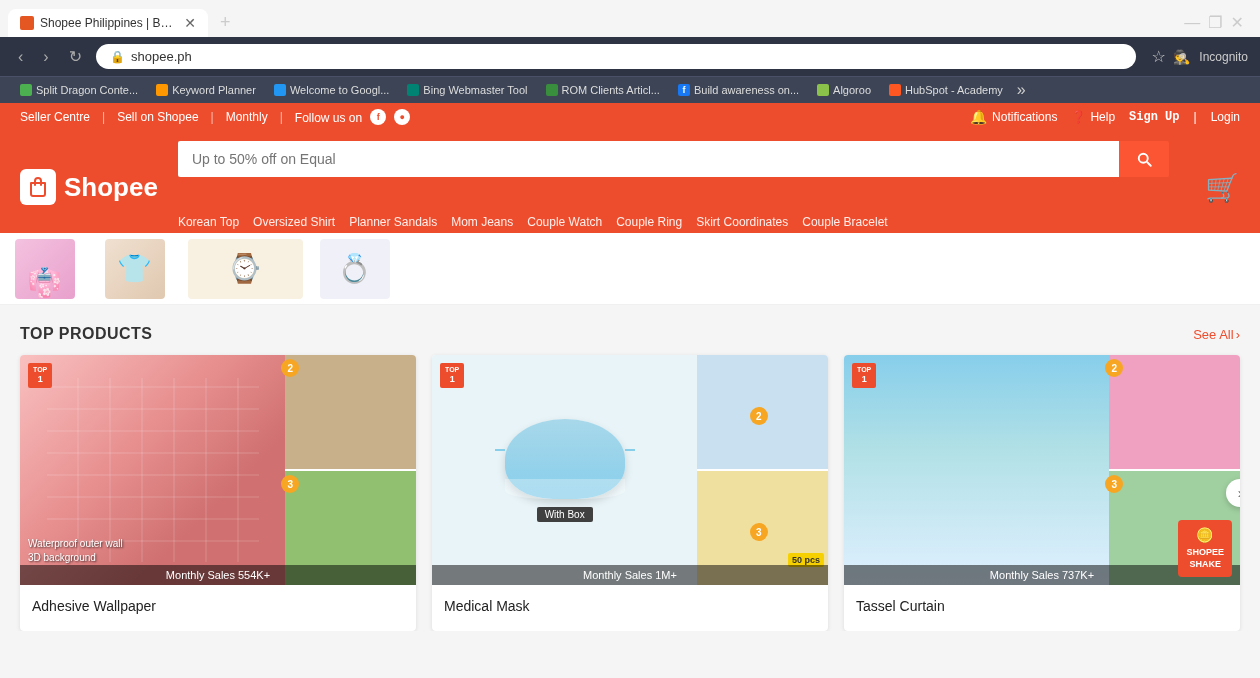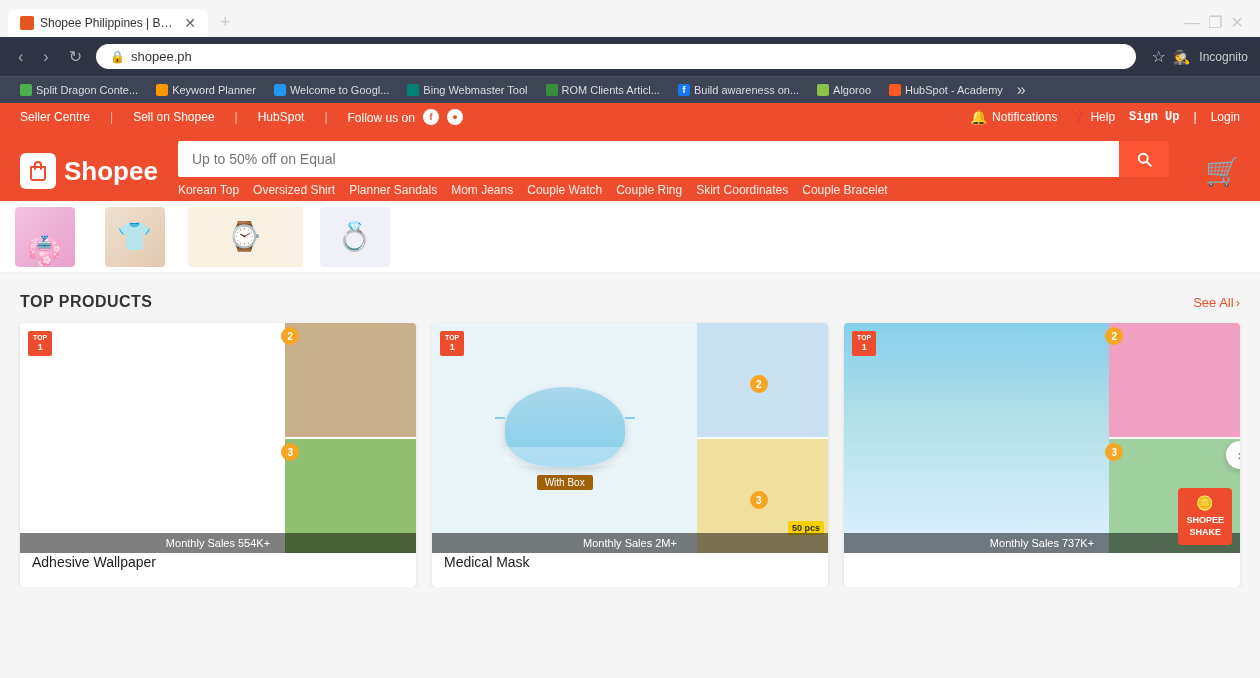--- a/index.html
+++ b/index.html
@@ -28,21 +28,21 @@
     .bk-orange { background: #FF9800; }
     .bk-blue { background: #2196F3; }
     .bk-green2 { background: #388E3C; }
     .bk-fb { background: #1877F2; color: white; font-size: 9px; display:flex;align-items:center;justify-content:center;font-weight:bold; }
     .bk-perion { background: #8BC34A; }
     .bk-hubspot { background: #FF5722; }
     .bk-more { color: #ccc; font-size: 16px; margin-left: 4px; }
 
     
     .shopee-top-bar { background: #ee4d2d; padding: 6px 20px; display: flex; align-items: center; justify-content: space-between; font-size: 12px; color: #fff; }
-    .top-bar-left { display: flex; align-items: center; gap: 20px; }
+    .top-bar-left { display: flex; align-items: center; gap: 12px; }
     .top-bar-left a { color: #fff; text-decoration: none; font-size: 12px; }
     .top-bar-divider { color: rgba(255,255,255,0.6); }
     .follow-us { display: flex; align-items: flex-end; gap: 6px; }
     .social-icon { width: 16px; height: 16px; border-radius: 50%; background: #fff; display: inline-flex; align-items: center; justify-content: center; font-size: 9px; color: #ee4d2d; font-weight: bold; margin-left: 2px; cursor: pointer; }
     .top-bar-right { display: flex; align-items: center; gap: 14px; }
     .top-bar-right a { color: #fff; text-decoration: none; font-size: 12px; display: flex; align-items: center; gap: 4px; }
     .top-bar-right .sign-up { font-weight: bold; font-family: Liberation Mono, monospace; }
     .bell-icon { font-size: 14px; }
 
     
@@ -51,41 +51,41 @@
     .shopee-logo-bag { width: 36px; height: 36px; background: #fff; border-radius: 6px; display: flex; align-items: center; justify-content: center; }
     .shopee-logo-bag svg { width: 24px; height: 24px; }
     .search-bar { flex: 1; display: flex; }
     .search-input { flex: 1; padding: 10px 14px; font-size: 14px; border: none; border-radius: 2px 0 0 2px; outline: none; color: #555; }
     .search-btn { background: #fb5533; border: none; padding: 0 16px; cursor: pointer; border-radius: 0 2px 2px 0; display: flex; align-items: center; justify-content: center; }
     .search-btn svg { width: 18px; height: 18px; fill: #fff; }
     .cart-icon { color: #fff; font-size: 28px; cursor: pointer; margin-left: 16px; position: relative; }
 
     
     .search-suggestions { display: flex; gap: 14px; padding: 6px 0 4px 0; flex: 1; }
-    .search-suggestions a { color: rgba(255,255,255,0.9); font-size: 12px; text-decoration: none; white-space: nowrap; }
+    .search-suggestions a { color: rgba(255,255,255,0.9); font-size: 12px; text-decoration: none; white-space: nowrap; margin-top: 32px; }
 
     
     .main-content { padding: 0 20px; }
 
     
     .section-header { display: flex; align-items: center; justify-content: space-between; padding: 20px 0 12px; }
     .section-title { font-size: 16px; font-weight: 600; color: #333; letter-spacing: 0.5px; }
     .see-all { color: #ee4d2d; font-size: 13px; cursor: pointer; display: flex; align-items: center; gap: 2px; text-decoration: none; }
 
     .products-grid { display: flex; gap: 16px; }
     .product-card { background: #fff; border-radius: 4px; overflow: hidden; flex: 1; box-shadow: 0 1px 4px rgba(0,0,0,0.1); cursor: pointer; }
 
     
     .badge-top1 { position: absolute; top: 8px; left: 8px; background: #ee4d2d; color: #fff; font-size: 9px; font-weight: bold; padding: 2px 5px; border-radius: 2px; z-index: 10; line-height: 1.3; text-align: center; }
     .badge-top1 .top { font-size: 7px; display: block; }
     .badge-num { position: absolute; top: 8px; right: 8px; background: #f6a623; color: #fff; font-size: 11px; font-weight: bold; width: 20px; height: 20px; border-radius: 50%; display: flex; align-items: center; justify-content: center; z-index: 10; }
 
     .monthly-sales-bar { position: absolute; bottom: 0; left: 0; right: 0; background: rgba(0,0,0,0.5); color: #fff; font-size: 11px; padding: 4px 8px; text-align: center; }
 
-    .product-info { padding: 0 12px 16px; }
+    .product-info { padding: 12px 12px 16px; }
     .product-name { font-size: 14px; font-weight: 500; color: #222; }
 
     
     .shopee-shake { position: absolute; bottom: 8px; right: 8px; background: #ee4d2d; color: #fff; font-size: 9px; font-weight: bold; padding: 6px 8px; border-radius: 4px; z-index: 10; text-align: center; line-height: 1.4; }
     .shopee-shake .shake-coin { font-size: 14px; display: block; }
 
     
     .arrow-nav { position: absolute; right: -14px; top: 50%; transform: translateY(-50%); background: #fff; border-radius: 50%; width: 28px; height: 28px; display: flex; align-items: center; justify-content: center; box-shadow: 0 2px 6px rgba(0,0,0,0.2); font-size: 14px; color: #666; cursor: pointer; z-index: 20; }
 
     .wallpaper-text { position: absolute; bottom: 20px; left: 8px; color: #fff; font-size: 10px; text-shadow: 1px 1px 2px rgba(0,0,0,0.7); line-height: 1.4; }
@@ -164,21 +164,21 @@
 </div>
 
 <div>
 
   <div class="shopee-top-bar">
     <div class="top-bar-left">
       <a>Seller Centre</a>
       <span class="top-bar-divider">|</span>
       <a>Sell on Shopee</a>
       <span class="top-bar-divider">|</span>
-      <a>HubSpot</a>
+      <a>Monthly</a>
       <span class="top-bar-divider">|</span>
       <div class="follow-us">
         <span>Follow us on</span>
         <div class="social-icon">f</div>
         <div class="social-icon">●</div>
       </div>
     </div>
     <div class="top-bar-right">
       <a>
         <span class="bell-icon">🔔</span>
@@ -272,20 +272,30 @@
     <div class="products-grid">
 
       <div class="product-card">
         <div class="product-images-wrapper">
 
           <div class="badge-top1">
             <span class="top">TOP</span>
             1
           </div>
 
+          <div style="position:absolute;left:0;top:0;width:67%;height:100%;background:linear-gradient(135deg,#f9c0c0 0%,#e89090 40%,#d07070 70%);display:flex;flex-direction:column;align-items:flex-end;justify-content:flex-end;overflow:hidden;">
+            <div style="position:absolute;left:0;top:0;width:100%;height:100%;display:flex;align-items:center;justify-content:center;">
+
+              <div style="width:80%;height:80%;background:repeating-linear-gradient(0deg,transparent,transparent 20px,rgba(255,255,255,0.1) 20px,rgba(255,255,255,0.1) 22px),repeating-linear-gradient(90deg,transparent,transparent 30px,rgba(255,255,255,0.1) 30px,rgba(255,255,255,0.1) 32px);border-radius:4px;"></div>
+            </div>
+            <div class="wallpaper-text">
+              <span>Waterproof outer wall</span><br>
+              <span>3D background</span>
+            </div>
+          </div>
 
           <div style="position:absolute;right:0;top:0;width:33%;height:100%;display:flex;flex-direction:column;gap:2px;">
             <div style="flex:1;background:#c8b08a;">
               <div class="badge-num" style="position:relative;top:4px;right:4px;background:#f6a623;color:#fff;font-size:10px;font-weight:bold;width:18px;height:18px;border-radius:50%;display:flex;align-items:center;justify-content:center;">2</div>
             </div>
             <div style="flex:1;background:#90c070;">
               <div class="badge-num" style="position:relative;top:4px;right:4px;background:#f6a623;color:#fff;font-size:10px;font-weight:bold;width:18px;height:18px;border-radius:50%;display:flex;align-items:center;justify-content:center;">3</div>
             </div>
           </div>
 
@@ -303,33 +313,33 @@
             1
           </div>
 
           <div style="position:absolute;left:0;top:0;width:67%;height:100%;background:#e8f4f8;display:flex;align-items:center;justify-content:center;flex-direction:column;gap:8px;">
 
             <div style="width:120px;height:80px;background:linear-gradient(180deg,#a8d8ea,#87ceeb);border-radius:50% 50% 40% 40%;position:relative;box-shadow:0 4px 8px rgba(0,0,0,0.15);">
               <div style="position:absolute;bottom:0;left:0;right:0;height:20px;background:rgba(255,255,255,0.3);border-radius:0 0 40% 40%;"></div>
               <div style="position:absolute;left:-10px;top:30px;width:10px;height:2px;background:#87ceeb;"></div>
               <div style="position:absolute;right:-10px;top:30px;width:10px;height:2px;background:#87ceeb;"></div>
             </div>
-            <div style="background:#a16207;color:#fff;font-size:10px;padding:2px 8px;border-radius:2px;">With Box</div>
+            <div style="background:#404040;color:#fff;font-size:10px;padding:2px 8px;border-radius:2px;">With Box</div>
           </div>
 
           <div style="position:absolute;right:0;top:0;width:33%;height:100%;display:flex;flex-direction:column;gap:2px;">
             <div style="flex:1;background:#c8e0f0;display:flex;align-items:center;justify-content:center;font-size:9px;color:#333;text-align:center;padding:4px;">
               <div class="badge-num" style="position:relative;top:4px;right:4px;background:#f6a623;color:#fff;font-size:10px;font-weight:bold;width:18px;height:18px;border-radius:50%;display:flex;align-items:center;justify-content:center;">2</div>
             </div>
             <div style="flex:1;background:#f0e0a0;display:flex;align-items:center;justify-content:center;font-size:9px;color:#333;text-align:center;padding:4px;">
               <div class="badge-num" style="position:relative;top:4px;right:4px;background:#f6a623;color:#fff;font-size:10px;font-weight:bold;width:18px;height:18px;border-radius:50%;display:flex;align-items:center;justify-content:center;">3</div>
             </div>
           </div>
           <div style="position:absolute;bottom:18px;right:4px;background:#f6d000;color:#333;font-size:9px;padding:2px 4px;border-radius:2px;font-weight:bold;">50 pcs</div>
-          <div class="monthly-sales-bar">Monthly Sales 2M+</div>
+          <div class="monthly-sales-bar">Monthly Sales 1M+</div>
         </div>
         <div class="product-info">
           <span class="product-name">Medical Mask</span>
         </div>
       </div>
 
       <div class="product-card" style="position:relative;">
         <div class="product-images-wrapper">
           <div class="badge-top1">
             <span class="top">TOP</span>
@@ -356,20 +366,23 @@
             </div>
           </div>
           <div class="monthly-sales-bar">Monthly Sales 737K+</div>
 
           <div class="shopee-shake">
             <span class="shake-coin">🪙</span>
             <span>SHOPEE</span><br>
             <span>SHAKE</span>
           </div>
         </div>
+        <div class="product-info">
+          <span class="product-name">Tassel Curtain</span>
+        </div>
 
         <div class="arrow-nav">›</div>
       </div>
 
     </div>
 
   </div>
 </div>
 
 </body></html>

